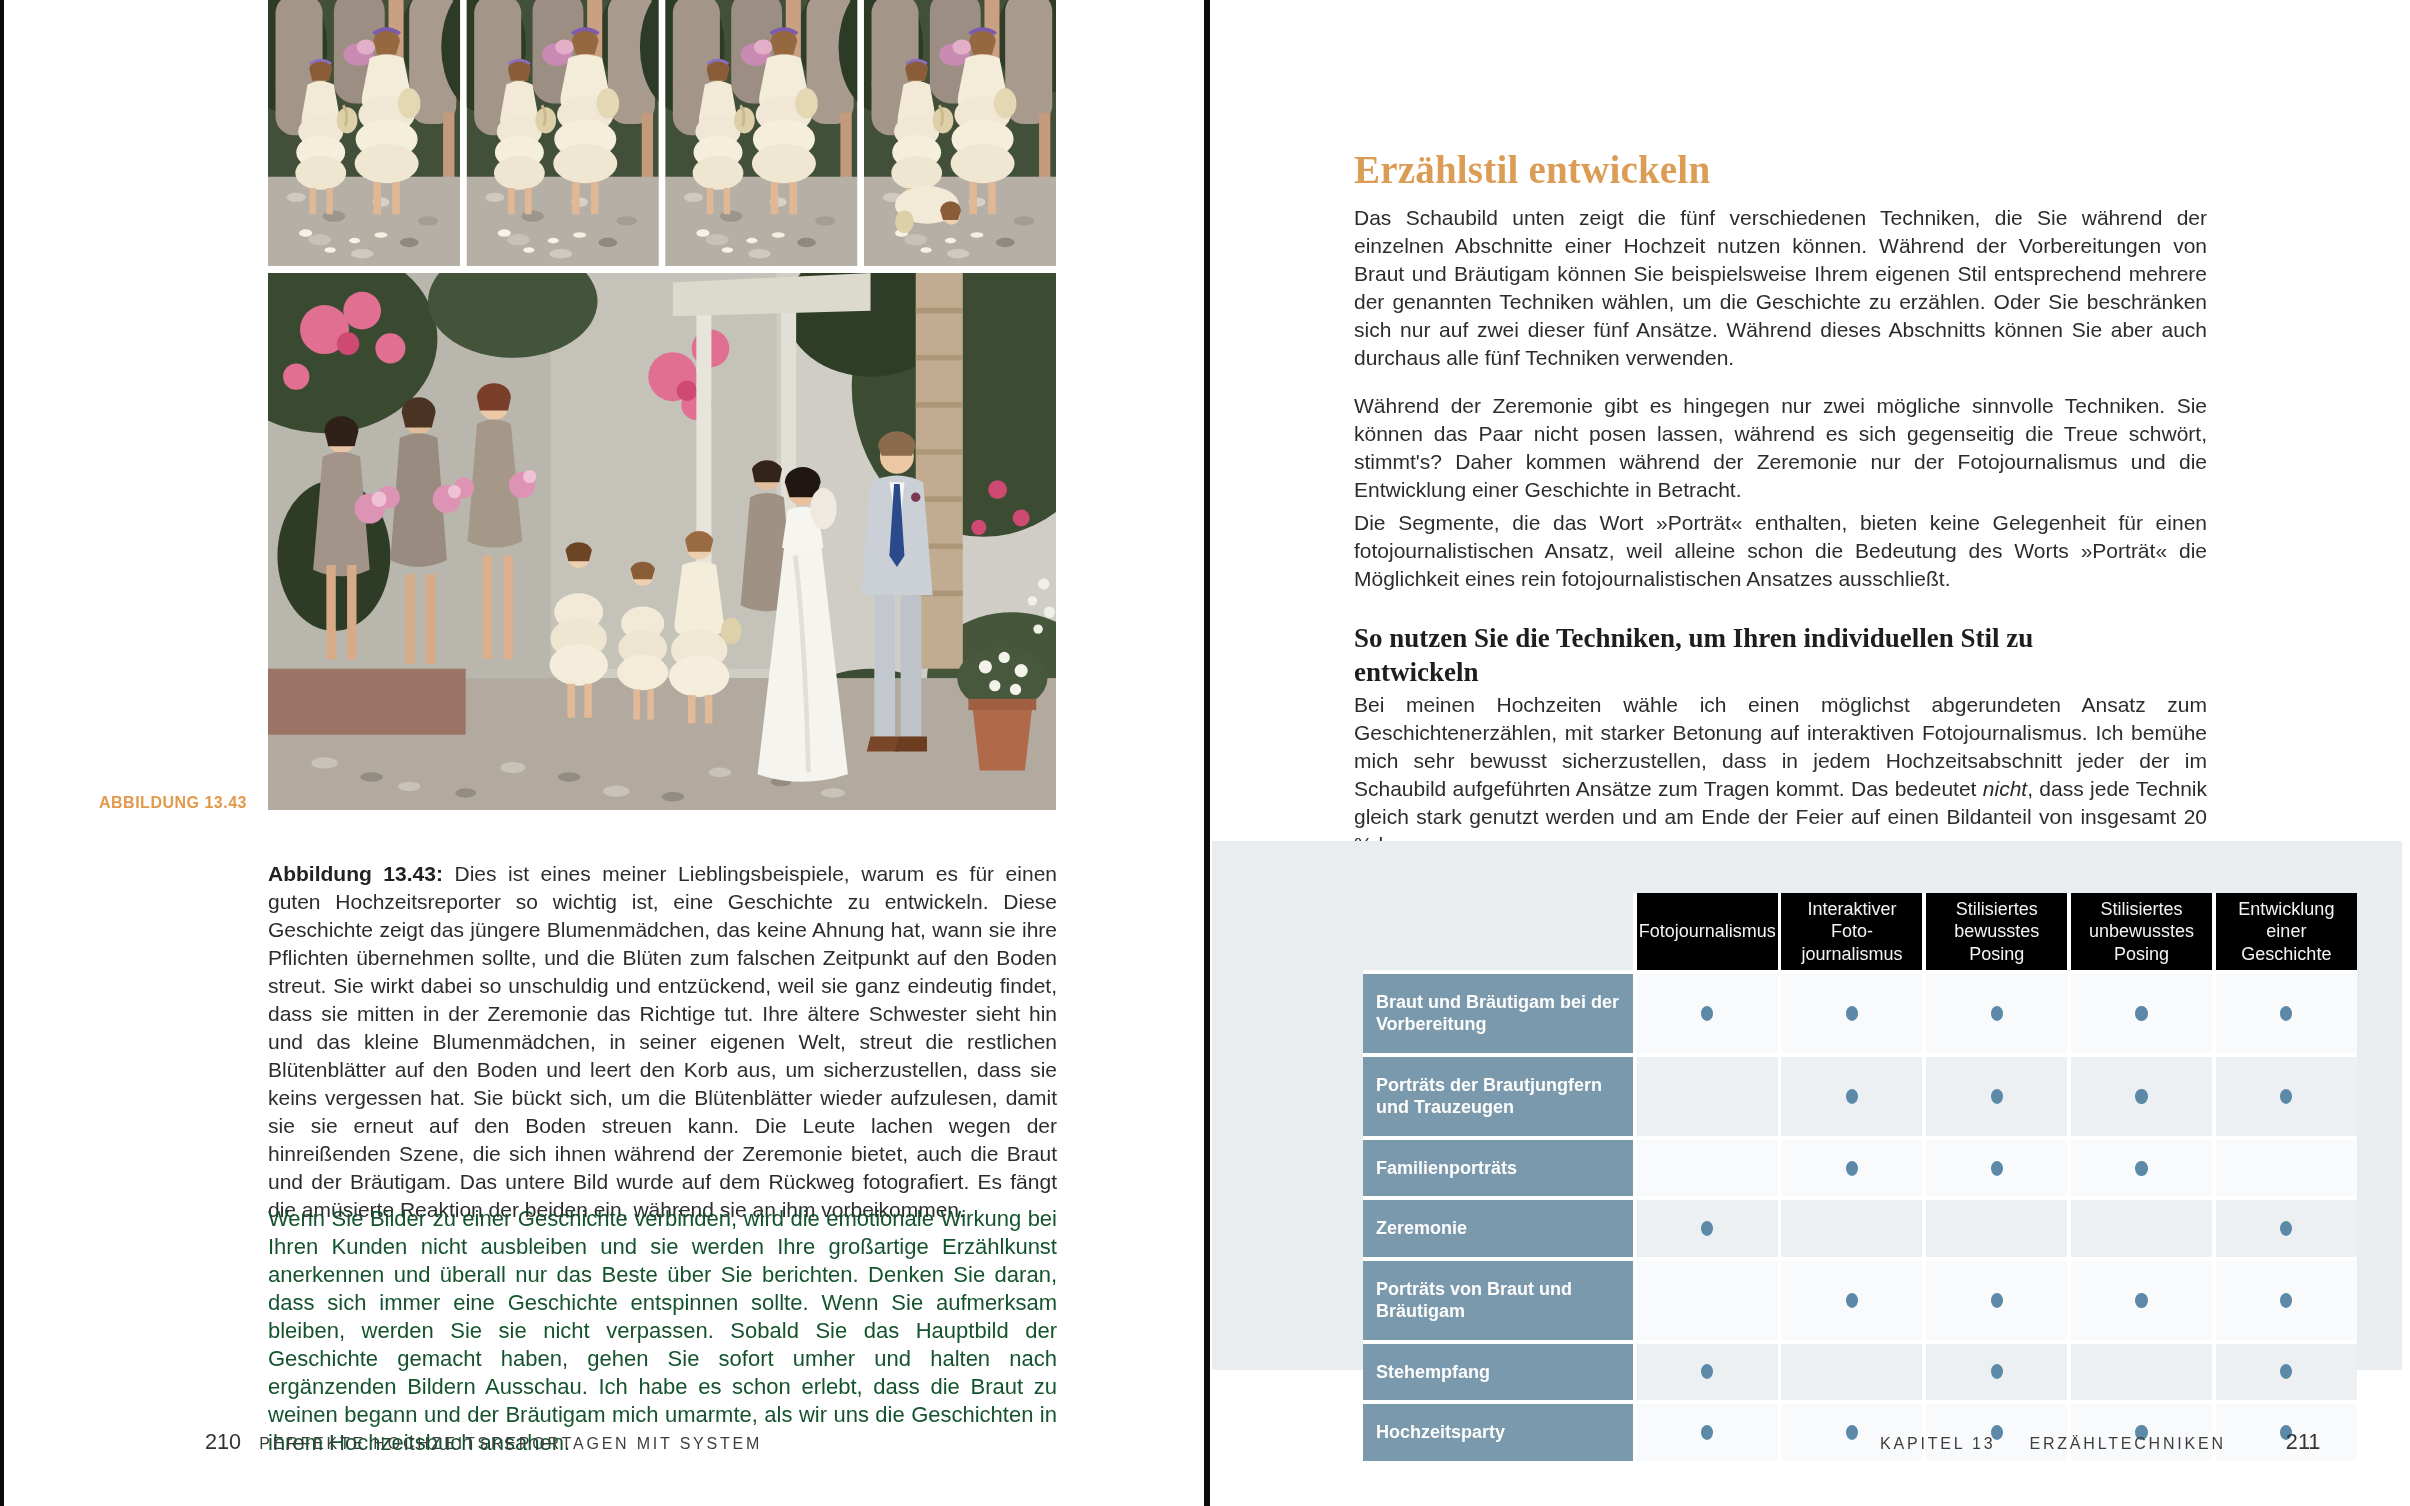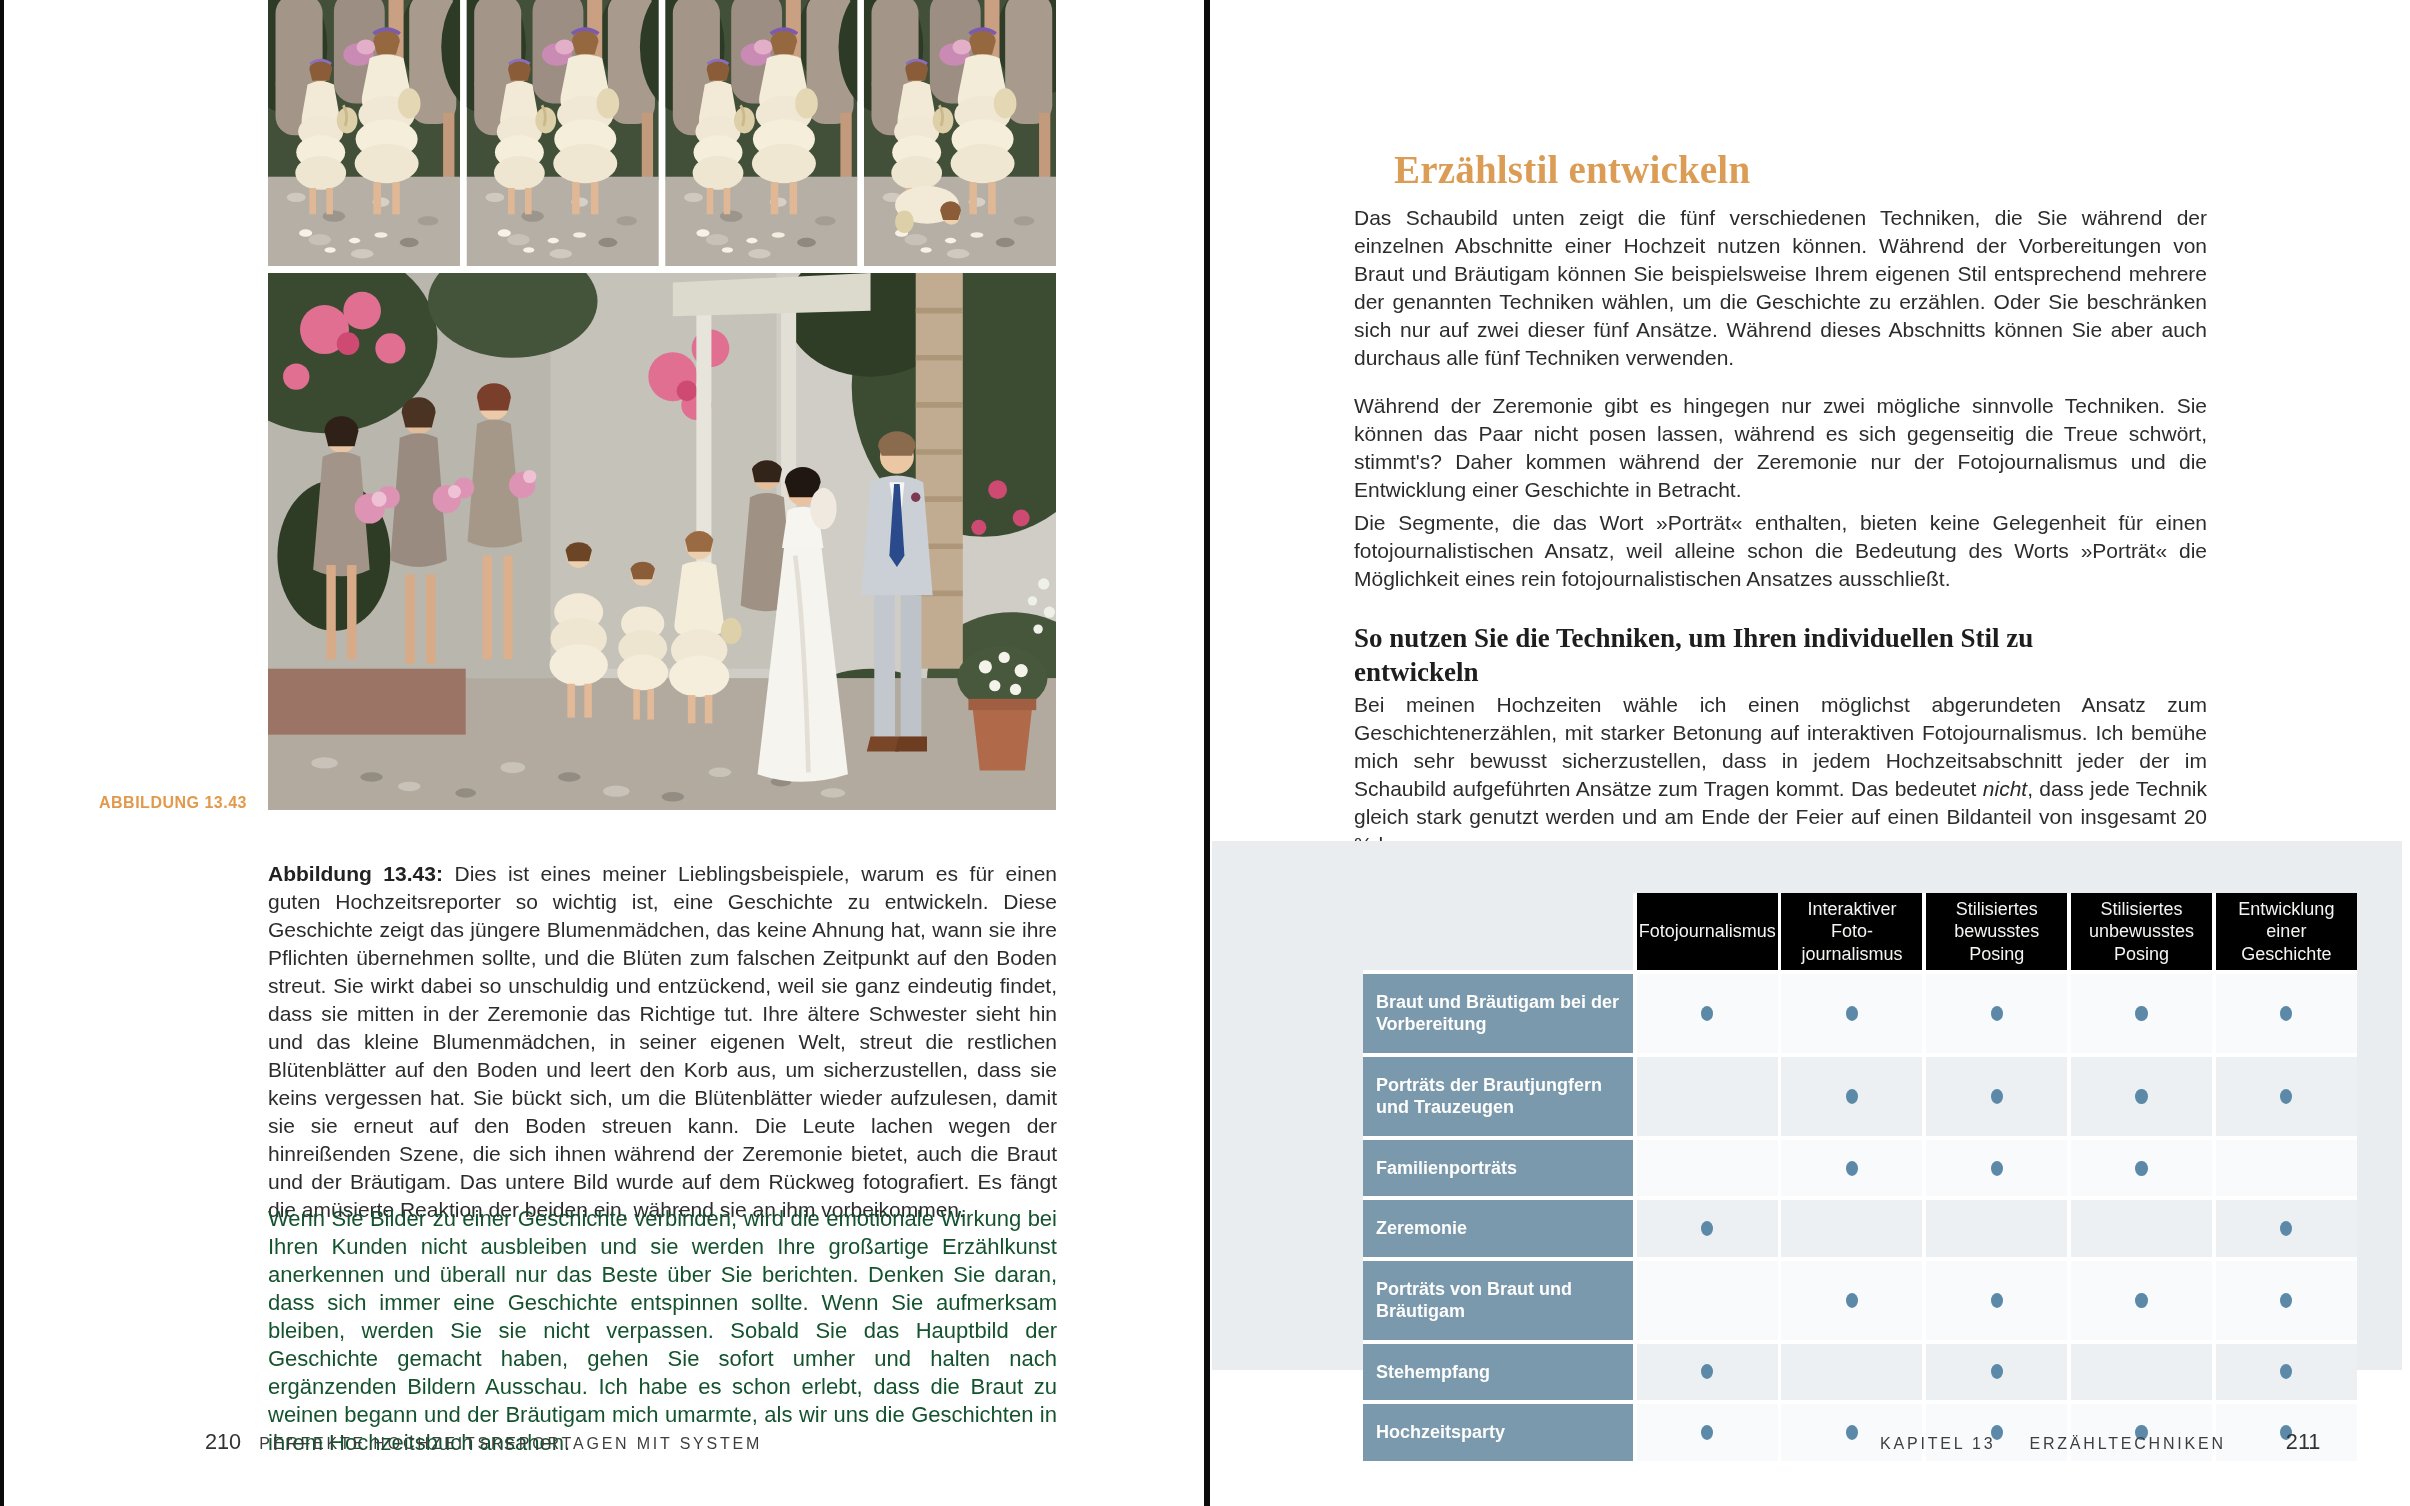--- a/index.html
+++ b/index.html
@@ -20,21 +20,21 @@
   .body-par{position:absolute;left:268px;top:1183px;width:789px;font-size:22px;line-height:28px;
           text-align:justify;color:#14532d;}
   .footer-left{position:absolute;left:205px;top:1429px;display:flex;align-items:baseline;gap:18px;}
   .footer-right{position:absolute;left:670px;top:1429px;display:flex;align-items:baseline;gap:34px;}
   .pagenum{font-size:21.7px;color:#333;}
   .running{font-size:16px;letter-spacing:2.8px;color:#3e3e3e;}
 
   
   .page-right{position:absolute;left:1210px;top:0;width:1201px;height:1507px;}
   .heading-1{position:absolute;left:144px;top:121px;font-family:"Liberation Serif",serif;
-          font-weight:bold;font-size:39px;color:#db9d55;letter-spacing:0.2px;margin-left:40px;}
+          font-weight:bold;font-size:39px;color:#db9d55;letter-spacing:0.2px;}
   .rp-p{position:absolute;left:144px;width:853px;font-size:21px;line-height:28px;text-align:justify;color:#2c2c2c;}
   .rp-p1{top:183px;} .rp-p2{top:371px;} .rp-p3{top:488px;}
   .heading-2{position:absolute;left:144px;top:599px;width:772px;font-family:"Liberation Serif",serif;
           font-weight:bold;font-size:27px;line-height:34px;color:#1e1e1e;}
   .rp-p4{top:670px;}
   .rp-p4 em{font-style:italic;}
 
   
   .table-panel{position:absolute;left:1.9px;top:841px;width:1190px;height:529px;background:#e9edf0;}
   .table-title{position:absolute;left:156px;top:55px;font-family:"Liberation Serif",serif;

